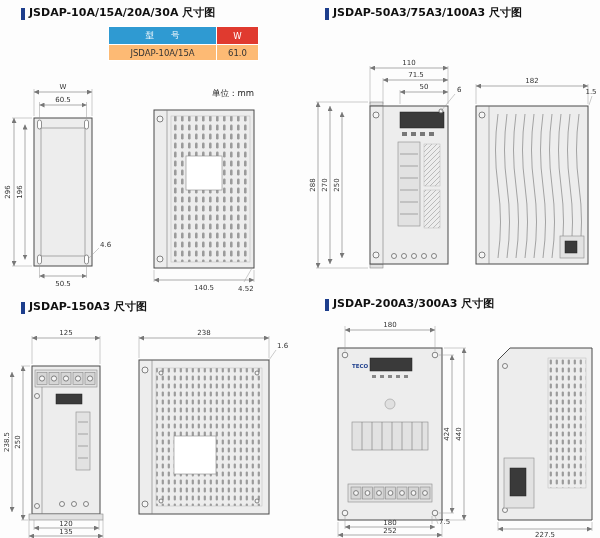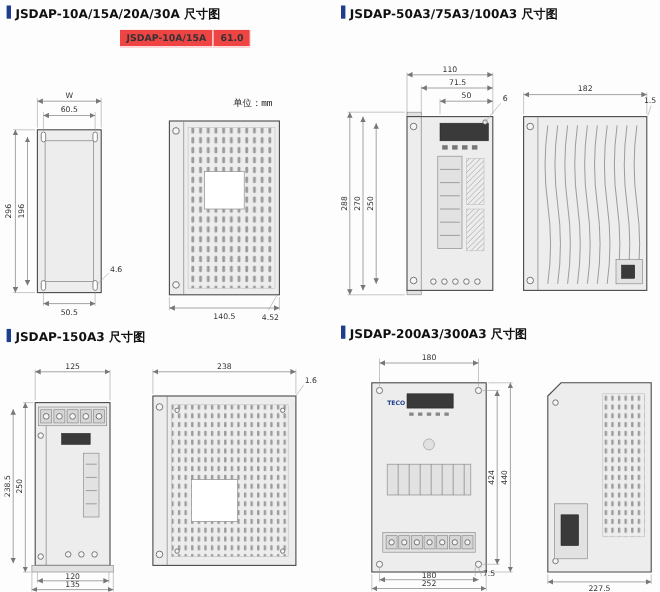--- a/index.html
+++ b/index.html
@@ -3,31 +3,31 @@
 <meta charset="utf-8">
 <style>
   * { margin:0; padding:0; box-sizing:border-box; }
   html,body { width:600px; height:538px; }
   body {
     position:relative; overflow:hidden; background:#fdfdfd;
     font-family:"DejaVu Sans","Liberation Sans",sans-serif;
   }
   .abs { position:absolute; }
   .section-title {
-    display:flex; align-items:flex-start; gap:4px;
-    font-weight:bold; font-size:11px; color:#101010; white-space:nowrap;
+    display:flex; align-items:flex-end; gap:4px;
+    font-weight:bold; font-size:11px; color:#101010; white-space:nowrap;margin-left:15px;
   }
   .section-title .bar { width:4px; height:12px; background:#1d3e8c; display:inline-block; }
   .dims-table { border-collapse:collapse; font-size:8.5px; }
   .dims-table th, .dims-table td { border:1px solid #ffffff; padding:2.5px 6px; text-align:center; }
   .dims-table th { color:#ffffff; font-weight:normal; }
   .dims-table th.model-h { background:#2f9ad2; width:108px; }
   .dims-table th.w-h { background:#e03a2f; width:42px; }
-  .dims-table td { background:#ef4444; color:#333333;font-weight:bold; }
-  .unit-note { font-size:8.5px; color:#222222;font-family:Liberation Mono, monospace; }
+  .dims-table td { background:#fdba74; color:#333333; }
+  .unit-note { font-size:8.5px; color:#222222; }
   svg text { font-size:7px; fill:#333333; }
   svg .brand-t { font-size:5.5px; font-weight:bold; fill:#1d3e8c; }
   .body  { fill:#ededed; stroke:#4a4a4a; stroke-width:1; }
   .line  { stroke:#7a7a7a; stroke-width:0.6; fill:none; }
   .slot  { fill:#ffffff; stroke:#666666; stroke-width:0.7; }
   .screw { fill:#f5f5f5; stroke:#666666; stroke-width:0.8; }
   .ext   { stroke:#999999; stroke-width:0.5; }
   .dim   { stroke:#777777; stroke-width:0.6; fill:none; }
   .dark  { fill:#3a3a3a; stroke:#222222; stroke-width:0.5; }
   .panel { fill:#e2e2e2; stroke:#8a8a8a; stroke-width:0.6; }
@@ -51,20 +51,24 @@
   <span class="bar"></span>
   <span>JSDAP-150A3 尺寸图</span>
 </div>
 <div class="section-title abs" style="left:310px;top:296px">
   <span class="bar"></span>
   <span>JSDAP-200A3/300A3 尺寸图</span>
 </div>
 
 <table class="dims-table abs" style="left:108px;top:26px">
   <tbody>
+      <tr>
+    <th class="model-h">型　　号</th>
+    <th class="w-h">W</th>
+  </tr>
   <tr>
     <td>JSDAP-10A/15A</td>
     <td>61.0</td>
   </tr>
 </tbody>
   </table>
 <div class="unit-note abs" style="left:212px;top:88px">单位：mm</div>
 
 <svg class="abs" style="left:4px;top:78px" width="300" height="215" viewBox="0 0 300 215">
   <defs>

